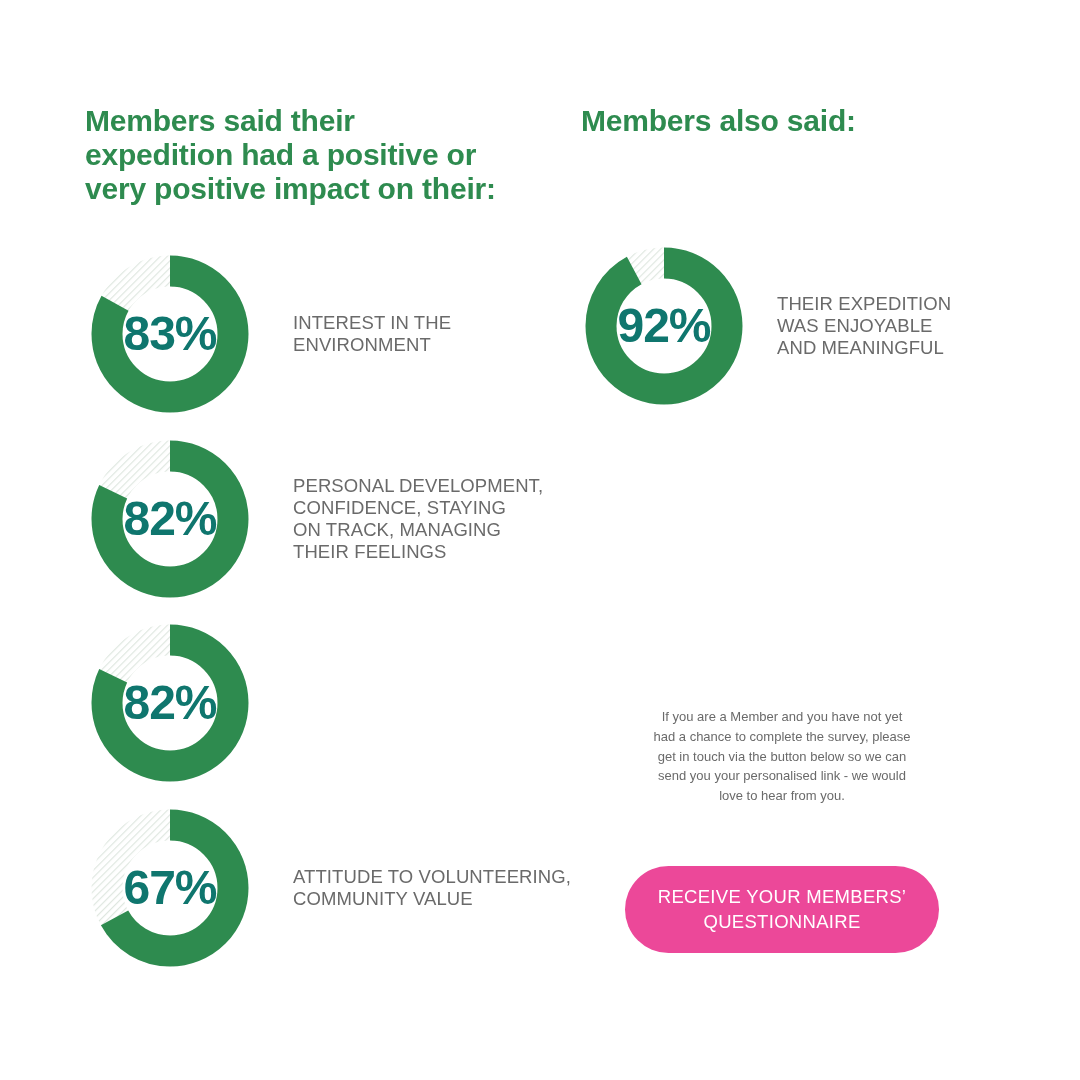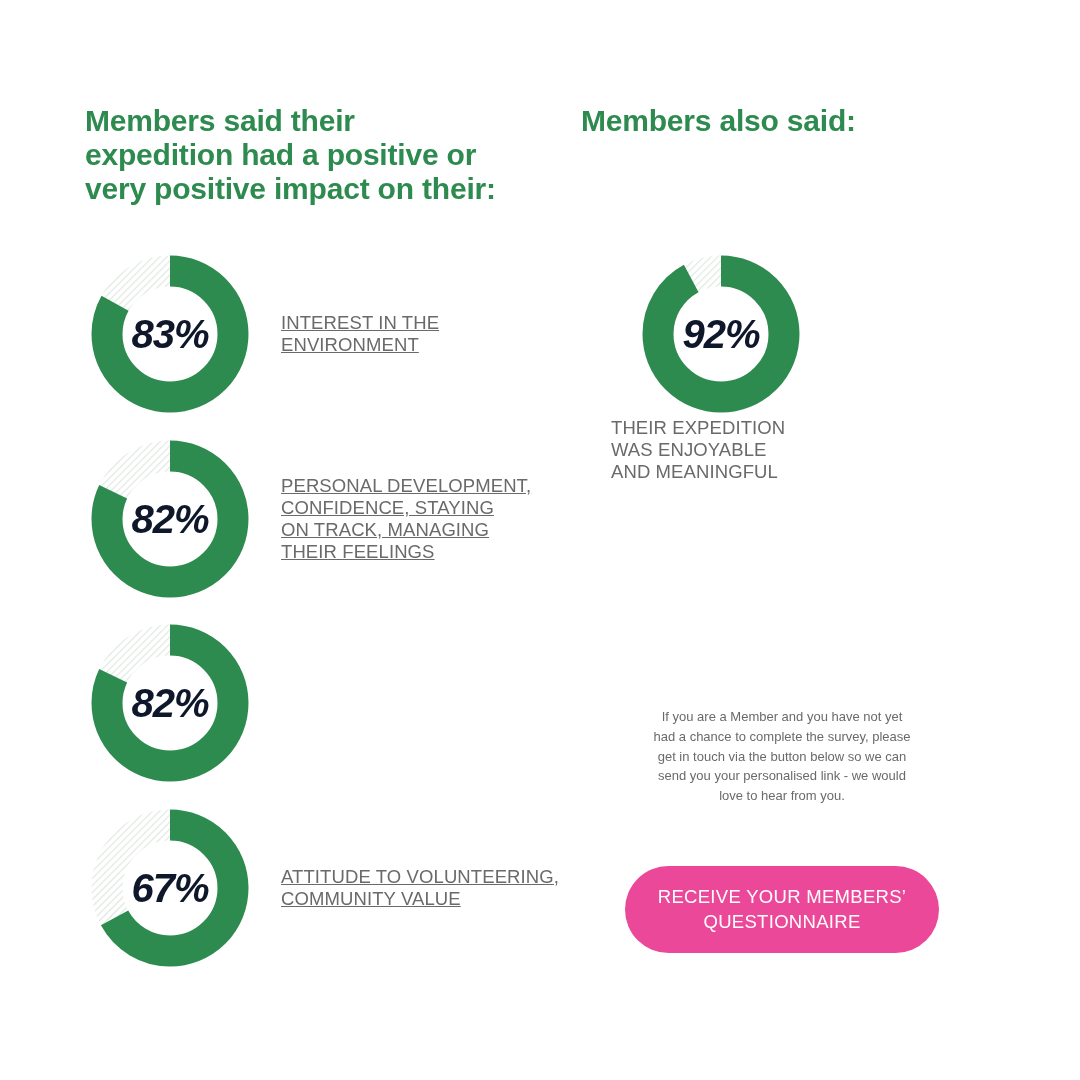--- a/index.html
+++ b/index.html
@@ -46,50 +46,49 @@
   }
 
   .donut-svg { display: block; width: 166px; height: 166px; }
 
   .donut-value {
     position: absolute;
     left: 0; right: 0;
     top: 50%;
     transform: translateY(-50%);
     text-align: center;
-    color: #0f172a;
-    font-size: 40px;
+    color: #0f766e;
+    font-size: 48px;
     font-weight: bold;
     letter-spacing: -1px;
     line-height: 1;
-    font-style: italic;
   }
 
   .stat-label {
     color: #6a6a6a;
     font-size: 18.5px;
     font-weight: normal;
     line-height: 1.19;
     letter-spacing: 0.1px;
     white-space: pre-line;
   }
 
   
   .col-left  { left: 87px;  }
-  .col-left .stat-label { margin-left: 28px; width: 290px; text-decoration: underline; }
+  .col-left .stat-label { margin-left: 40px; width: 290px; }
 
   
   .col-right { left: 581px; }
   .col-right .stat-label { margin-left: 30px; width: 250px; }
 
   #row-0 { top: 251px; }
   #row-1 { top: 436px; }
   #row-2 { top: 620px; }
   #row-3 { top: 805px; }
-  #row-4 { top: 251px; flex-direction: column; }
+  #row-4 { top: 243px; }
   #row-5 { top: 435px; }
 
   
   #note-paragraph {
     position: absolute;
     left: 596px;
     top: 707px;
     width: 372px;
     text-align: center;
     color: #6a6a6a;

